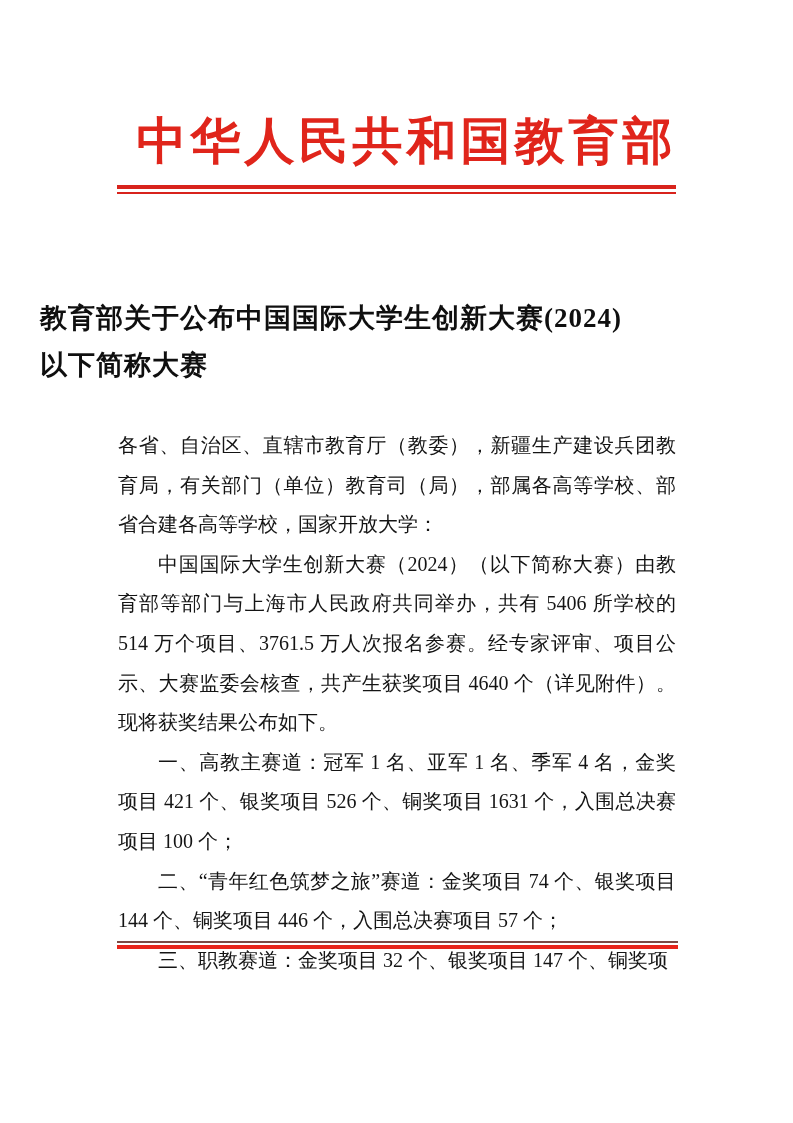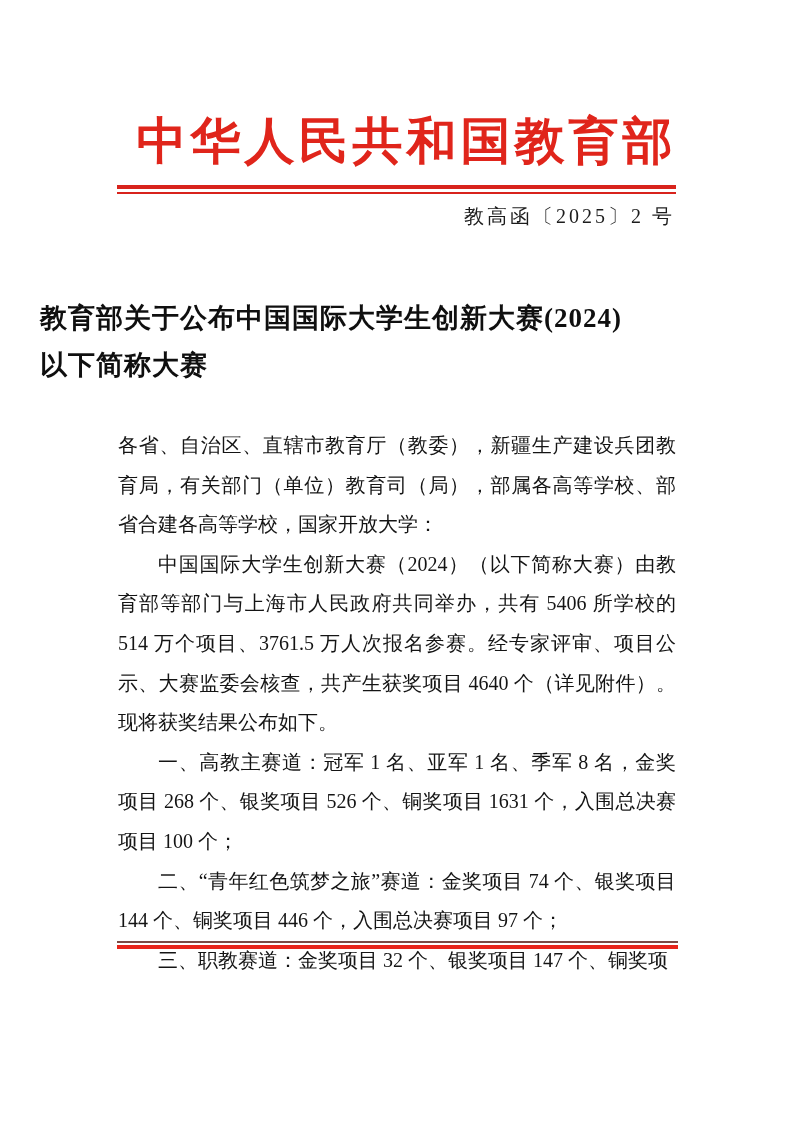--- a/index.html
+++ b/index.html
@@ -112,32 +112,31 @@
 
 <div class="page">
 
   <div class="letterhead-title">中华人民共和国教育部</div>
 
   <div class="rule-top">
     <div class="thick"></div>
     <div class="thin"></div>
   </div>
 
-  <div class="doc-number">教高函〔2025〕2 号</div>
 
   <div class="notice-title">
     <div>教育部关于公布中国国际大学生创新大赛(2024)</div>
     <div>以下简称大赛</div>
   </div>
 
   <div class="body-block">
       <p class="">各省、自治区、直辖市教育厅（教委），新疆生产建设兵团教育局，有关部门（单位）教育司（局），部属各高等学校、部省合建各高等学校，国家开放大学：</p>
       <p class="indent">中国国际大学生创新大赛（2024）（以下简称大赛）由教育部等部门与上海市人民政府共同举办，共有 5406 所学校的 514 万个项目、3761.5 万人次报名参赛。经专家评审、项目公示、大赛监委会核查，共产生获奖项目 4640 个（详见附件）。现将获奖结果公布如下。</p>
-      <p class="indent">一、高教主赛道：冠军 1 名、亚军 1 名、季军 8 名，金奖项目 268 个、银奖项目 526 个、铜奖项目 1631 个，入围总决赛项目 100 个；</p>
-      <p class="indent">二、“青年红色筑梦之旅”赛道：金奖项目 74 个、银奖项目 144 个、铜奖项目 446 个，入围总决赛项目 97 个；</p>
+      <p class="indent">一、高教主赛道：冠军 1 名、亚军 1 名、季军 4 名，金奖项目 421 个、银奖项目 526 个、铜奖项目 1631 个，入围总决赛项目 100 个；</p>
+      <p class="indent">二、“青年红色筑梦之旅”赛道：金奖项目 74 个、银奖项目 144 个、铜奖项目 446 个，入围总决赛项目 57 个；</p>
       <p class="indent">三、职教赛道：金奖项目 32 个、银奖项目 147 个、铜奖项</p>
     </div>
 
   <div class="rule-bottom">
     <div class="thin"></div>
     <div class="thick"></div>
   </div>
 
 </div>
 

